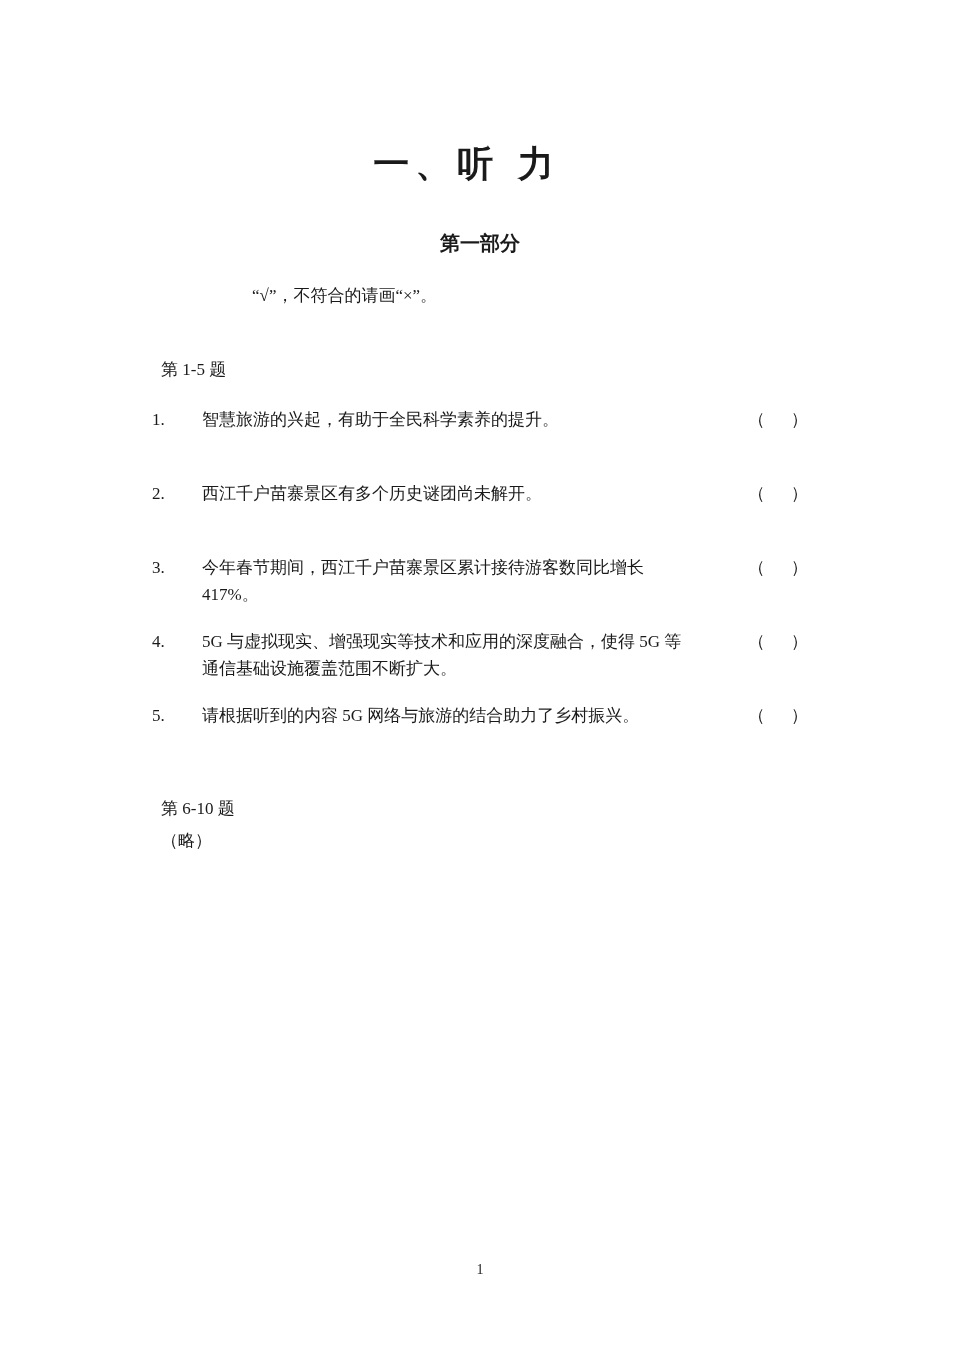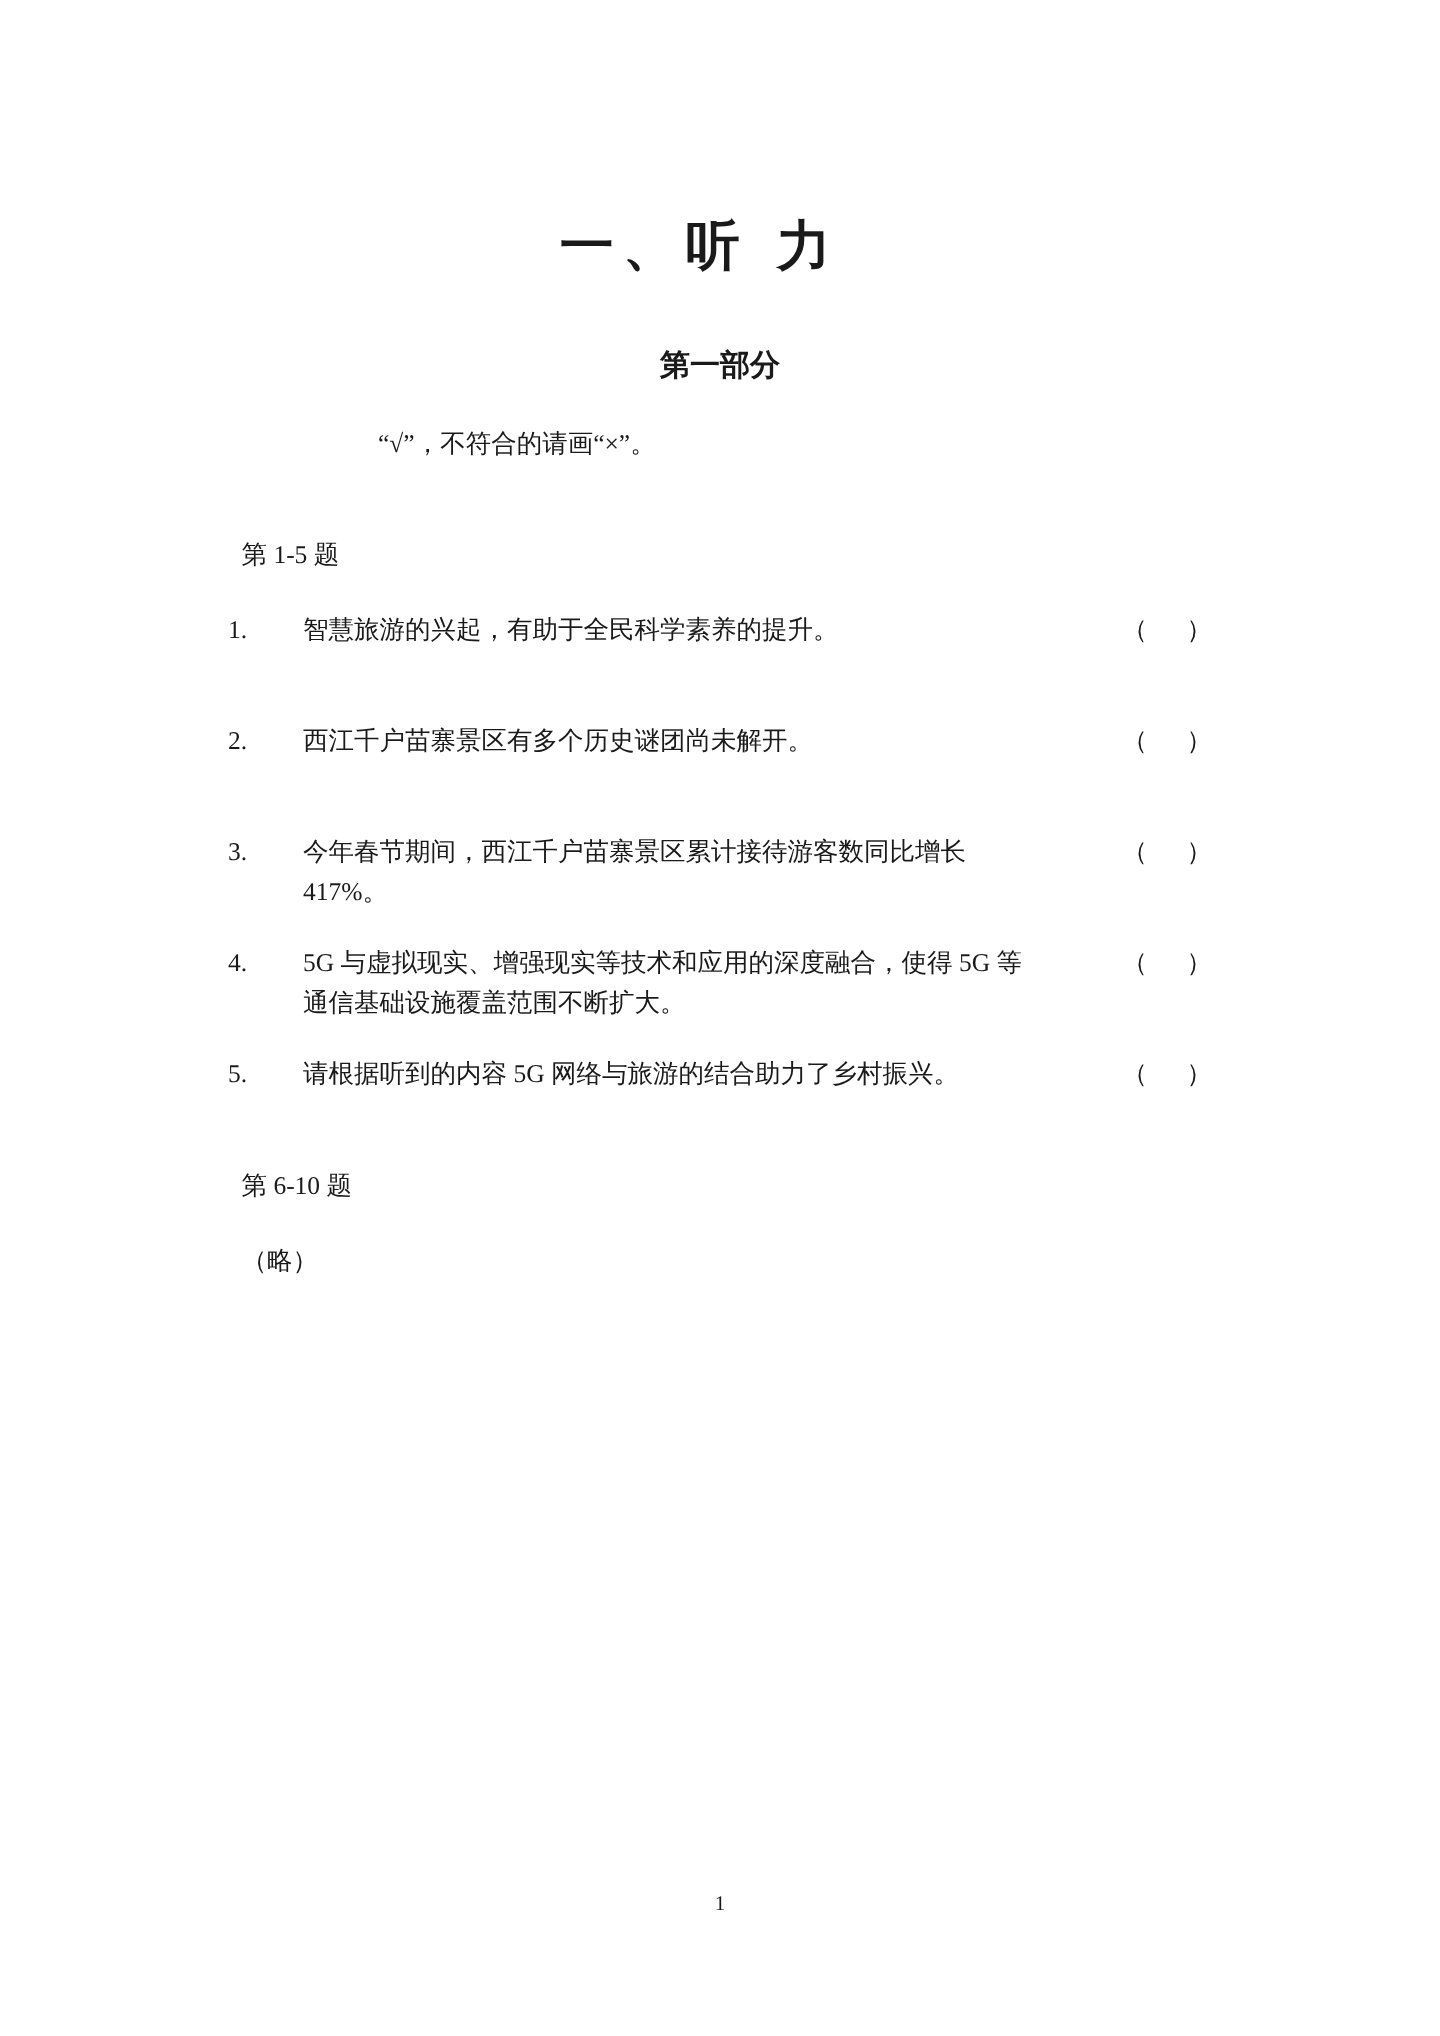--- a/index.html
+++ b/index.html
@@ -68,16 +68,16 @@
 
 <div class="q" style="top:702px;">
   <span class="num">5.</span>
   <span class="text">请根据听到的内容 5G 网络与旅游的结合助力了乡村振兴。</span>
   <span class="paren">
       <span>（</span>
       <span>）</span>
     </span>
 </div>
 
-<div class="section" style="top:779px;">第 6-10 题</div>
+<div class="section" style="top:797px;">第 6-10 题</div>
 <div class="section" style="top:829px;">（略）</div>
 
 <div class="pagenum">1</div>
 
 </body></html>

